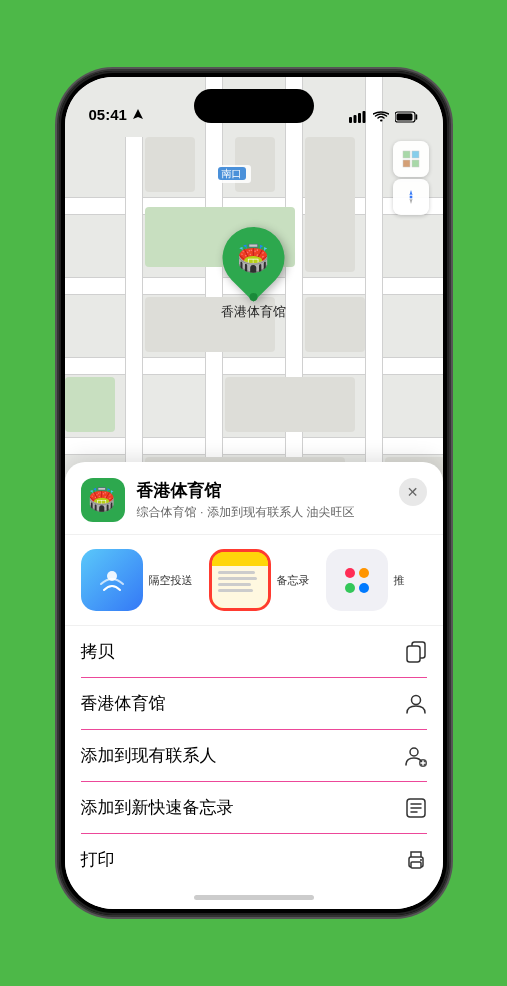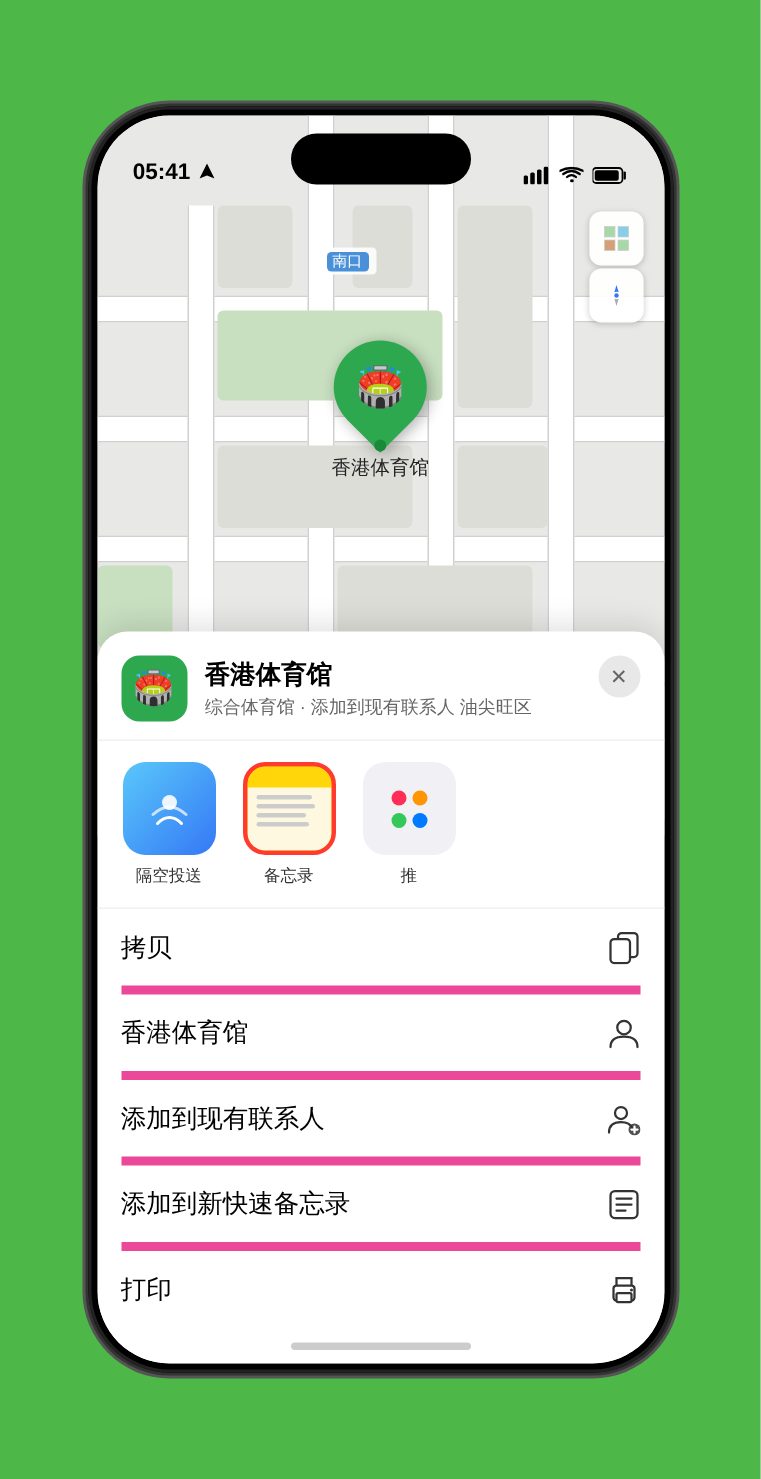--- a/index.html
+++ b/index.html
@@ -204,21 +204,21 @@
     
     .share-row {
       display: flex;
       gap: 16px;
       padding: 14px 16px;
       overflow-x: auto;
       border-bottom: 1px solid #f0f0f0;
     }
     .share-item {
       display: flex;
-      flex-direction: column;
+      flex-direction: row;
       align-items: center;
       gap: 6px;
       min-width: 64px;
     }
     .share-icon {
       width: 62px;
       height: 62px;
       border-radius: 15px;
       display: flex;
       align-items: center;
@@ -241,21 +241,21 @@
     }
     
     .action-list {
       padding: 0 16px;
     }
     .action-item {
       display: flex;
       align-items: center;
       justify-content: space-between;
       padding: 14px 0;
-      border-bottom: 6px solid #ec4899;
+      border-bottom: 1px solid #ec4899;
     }
     .action-item:last-child {
       border-bottom: none;
     }
     .action-text {
       font-size: 17px;
       color: #000;
     }
     .home-indicator {
       height: 24px;

